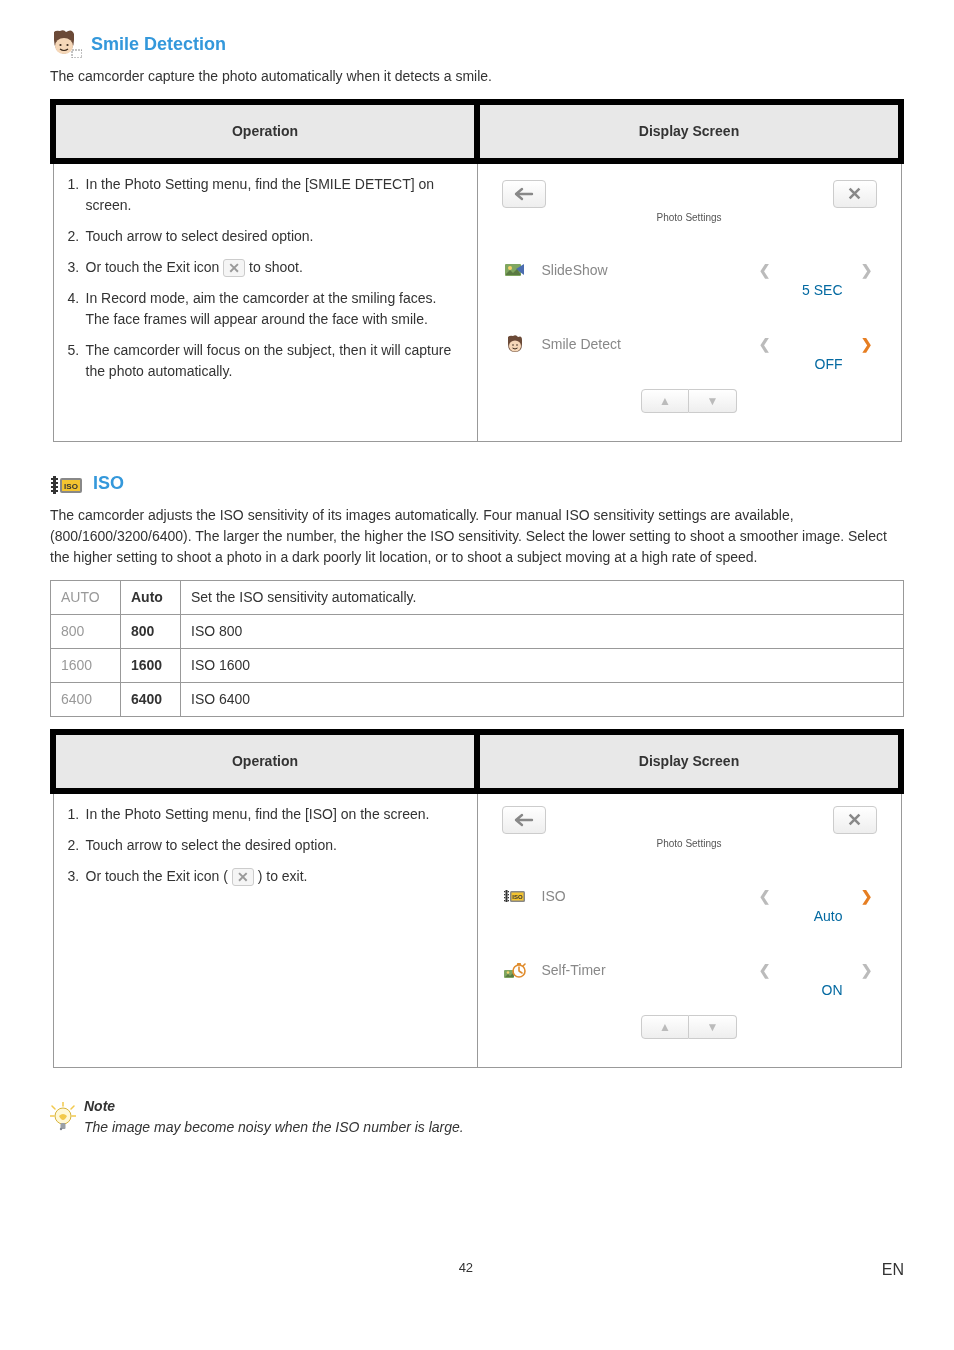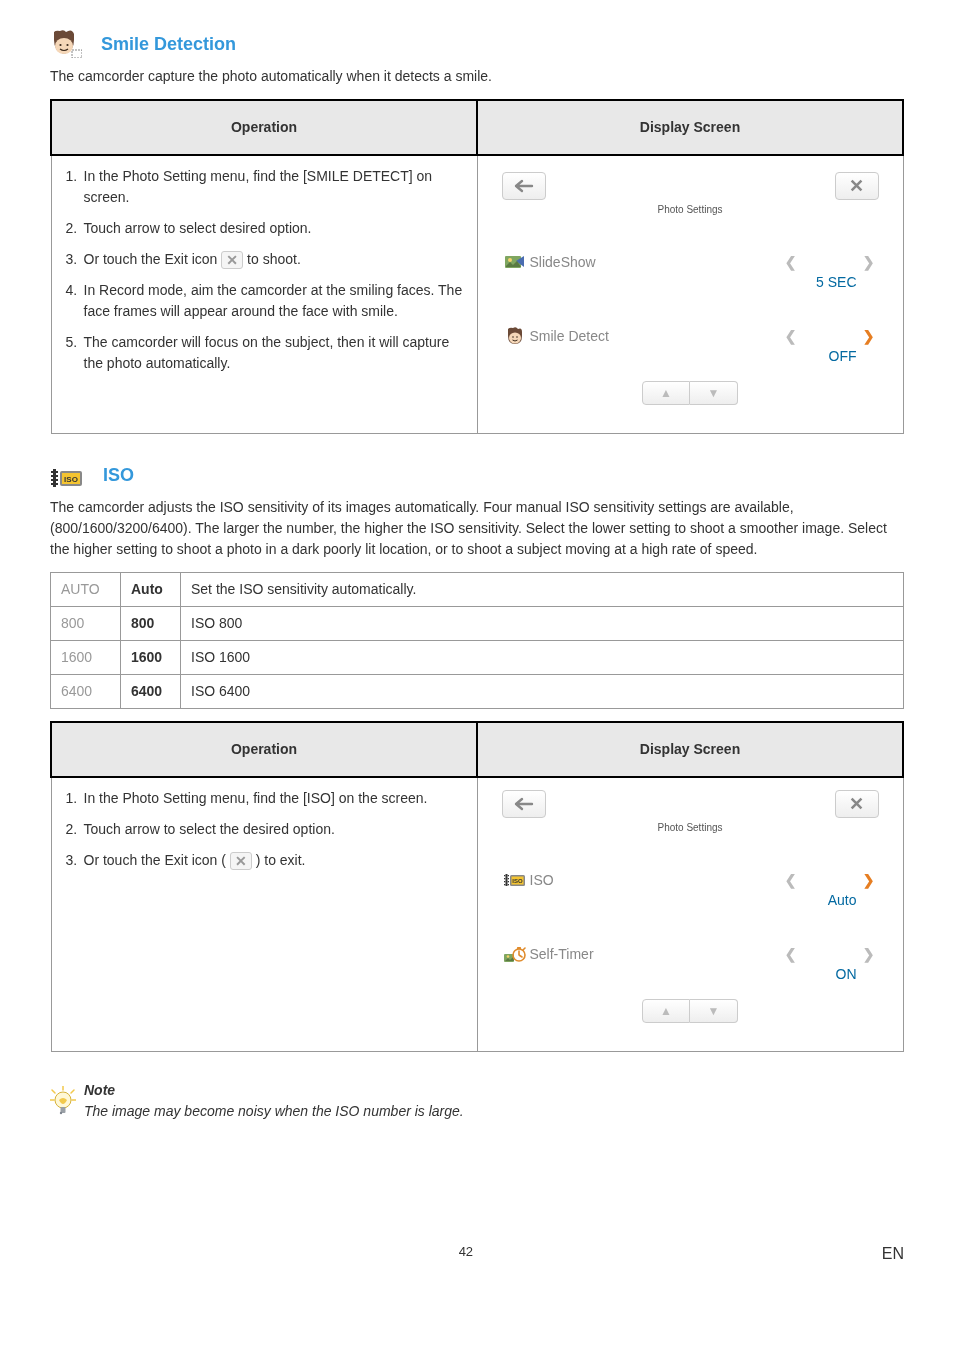--- a/index.html
+++ b/index.html
@@ -1,41 +1,41 @@
 <!DOCTYPE html>
 <html><head>
 <meta charset="utf-8">
 <style>
 * { box-sizing: border-box; margin: 0; padding: 0; }
 body { font-family: Arial, Helvetica, sans-serif; font-size: 14px; color: #333; background: #fff; padding: 30px 50px; line-height: 1.5; }
-.heading { display: flex; align-items: flex-end; margin-bottom: 8px; gap: 19px; }
+.heading { display: flex; align-items: center; margin-bottom: 8px; gap: 9px; }
 .heading h2 { color: #3498db; font-size: 18px; font-weight: bold; }
 .para { margin-bottom: 12px; }
 table.main { width: 100%; border-collapse: collapse; border: 1px solid #999; margin-bottom: 28px; }
-table.main th { background: #e8e8e8; text-align: center; padding: 16px; border: 2px solid #000000; font-weight: bold; }
+table.main th { background: #e8e8e8; text-align: center; padding: 16px; border: 6px solid #000000; font-weight: bold; }
 table.main td { border: 1px solid #999; padding: 10px 14px; vertical-align: top; }
 table.main td.left { width: 50%; }
 table.main td.right { width: 50%; }
 ol.op { list-style: none; padding: 0; }
 ol.op li { margin-bottom: 10px; padding-left: 18px; position: relative; }
 ol.op li .num { position: absolute; left: 0; }
 .exit-btn { display: inline-block; width: 22px; height: 18px; background: #f5f5f5; border: 1px solid #ccc; border-radius: 3px; text-align: center; line-height: 16px; color: #999; font-weight: bold; vertical-align: middle; }
 table.iso { width: 100%; border-collapse: collapse; margin-bottom: 12px; }
 table.iso td { border: 1px solid #999; padding: 6px 10px; }
 table.iso td.g1 { color: #999; width: 70px; }
 table.iso td.b1 { font-weight: bold; width: 60px; }
 
 
 .phone-ui { padding: 6px 4px 18px 4px; }
 .phone-top { display: flex; justify-content: space-between; align-items: center; padding: 0 6px; margin-bottom: 2px; }
 .top-btn { width: 44px; height: 28px; background: linear-gradient(#fff,#eee); border: 1px solid #ccc; border-radius: 4px; display: flex; align-items: center; justify-content: center; }
 .top-btn.back svg { width: 22px; height: 14px; }
 .top-btn.x { color:#888; font-weight:bold; font-size: 18px; }
 .ps-title { text-align: center; font-size: 10px; color: #555; margin-bottom: 8px; }
-.row { display: flex; align-items: center; padding: 6px 8px; gap: 4px; }
+.row { display: flex; align-items: center; padding: 6px 8px; gap: 16px; }
 .row .label { flex: 1; color: #888; font-size: 14px; }
 .row .arrow { width: 16px; text-align: center; font-weight: bold; }
 .row .arrow.gray { color: #bbb; }
 .row .arrow.orange { color: #e67e22; }
 .row .val { color:#0369a1; width: 54px; text-align:right; font-size: 14px; margin-top: 41px; }
 .row .icon { width: 22px; height: 20px; display: flex; align-items: center; justify-content: center; }
 .updown { display: flex; justify-content: center; gap: 0; margin-top: 8px; }
 .ud-btn { width: 48px; height: 24px; background: linear-gradient(#fff,#eee); border: 1px solid #ccc; display:flex; align-items:center; justify-content:center; color:#bbb; font-size: 12px; }
 .ud-btn:first-child { border-radius: 4px 0 0 4px; }
 .ud-btn:last-child { border-radius: 0 4px 4px 0; border-left: none; }

